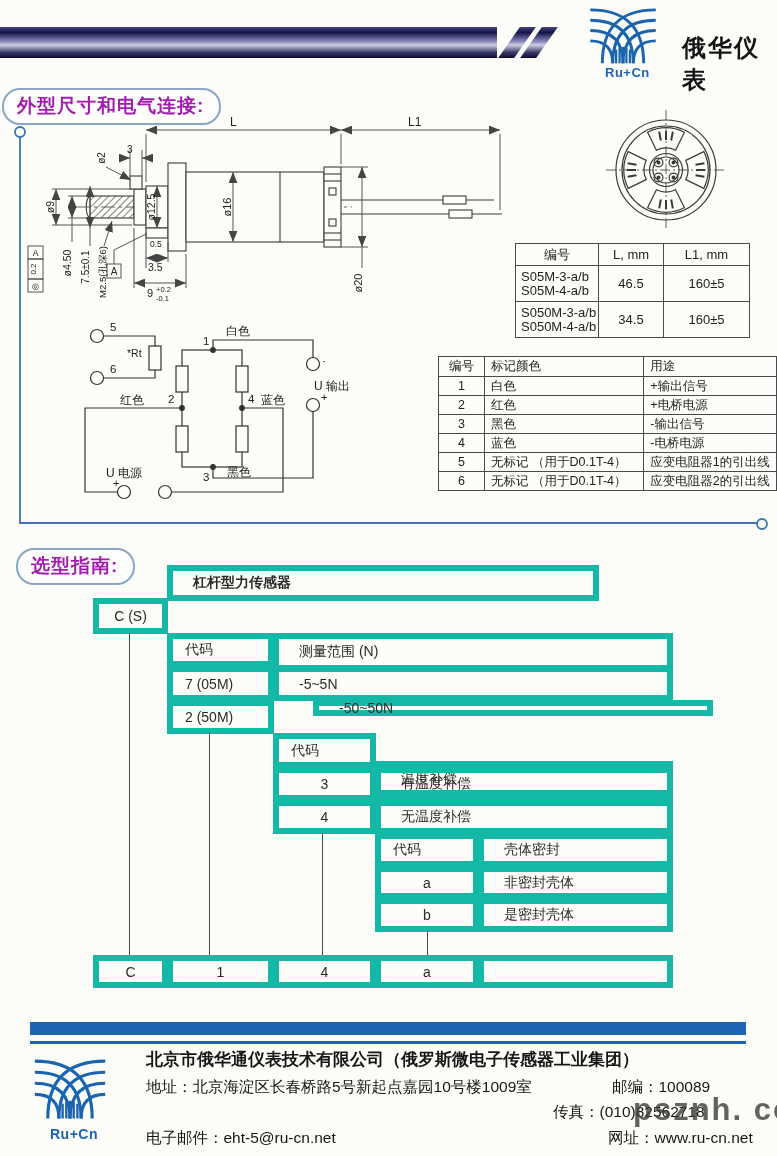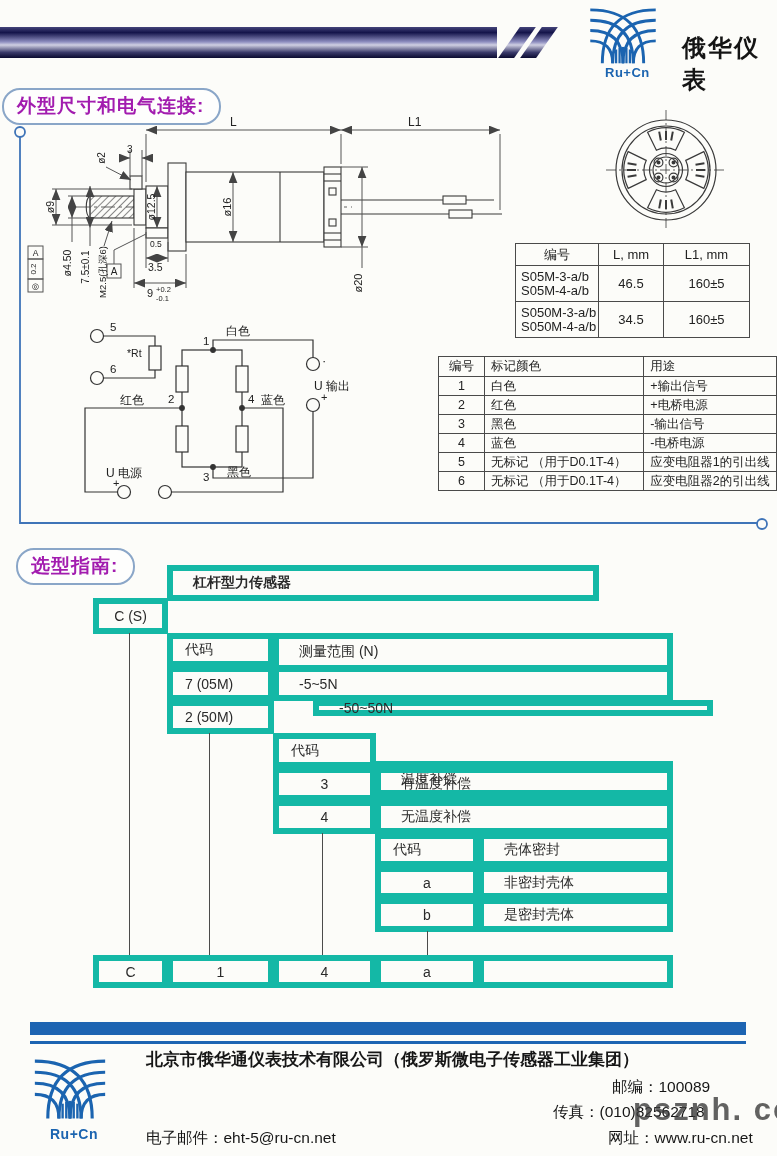--- a/index.html
+++ b/index.html
@@ -373,19 +373,20 @@
       <line x1="32" y1="54" x2="32" y2="70" stroke-width="2.6"></line>
       <line x1="36" y1="52" x2="36" y2="70" stroke-width="2.6"></line>
       <line x1="40" y1="51" x2="40" y2="70" stroke-width="2.6"></line>
       <line x1="44" y1="52" x2="44" y2="70" stroke-width="2.6"></line>
       <line x1="48" y1="54" x2="48" y2="70" stroke-width="2.6"></line>
     </g>
   </svg>
   <div class="rucn" style="left:50px;top:1126px;font-size:14px;">Ru+Cn</div>
 
   <div class="ftext fbold" style="left:146px;top:1048px;">北京市俄华通仪表技术有限公司（俄罗斯微电子传感器工业集团）</div>
+  <div class="ftext" style="left:146px;top:1077px;">地址：北京海淀区长春桥路5号新起点嘉园10号楼1009室</div>
   <div class="ftext" style="left:612px;top:1077px;">邮编：100089</div>
   <div class="ftext" style="left:553px;top:1102px;">传真：(010)82562718</div>
   <div class="ftext" style="left:146px;top:1128px;">电子邮件：eht-5@ru-cn.net</div>
   <div class="ftext" style="left:608px;top:1128px;">网址：www.ru-cn.net</div>
 
   <div class="watermark">psznh. com</div>
 </div>
 
 </body></html>

